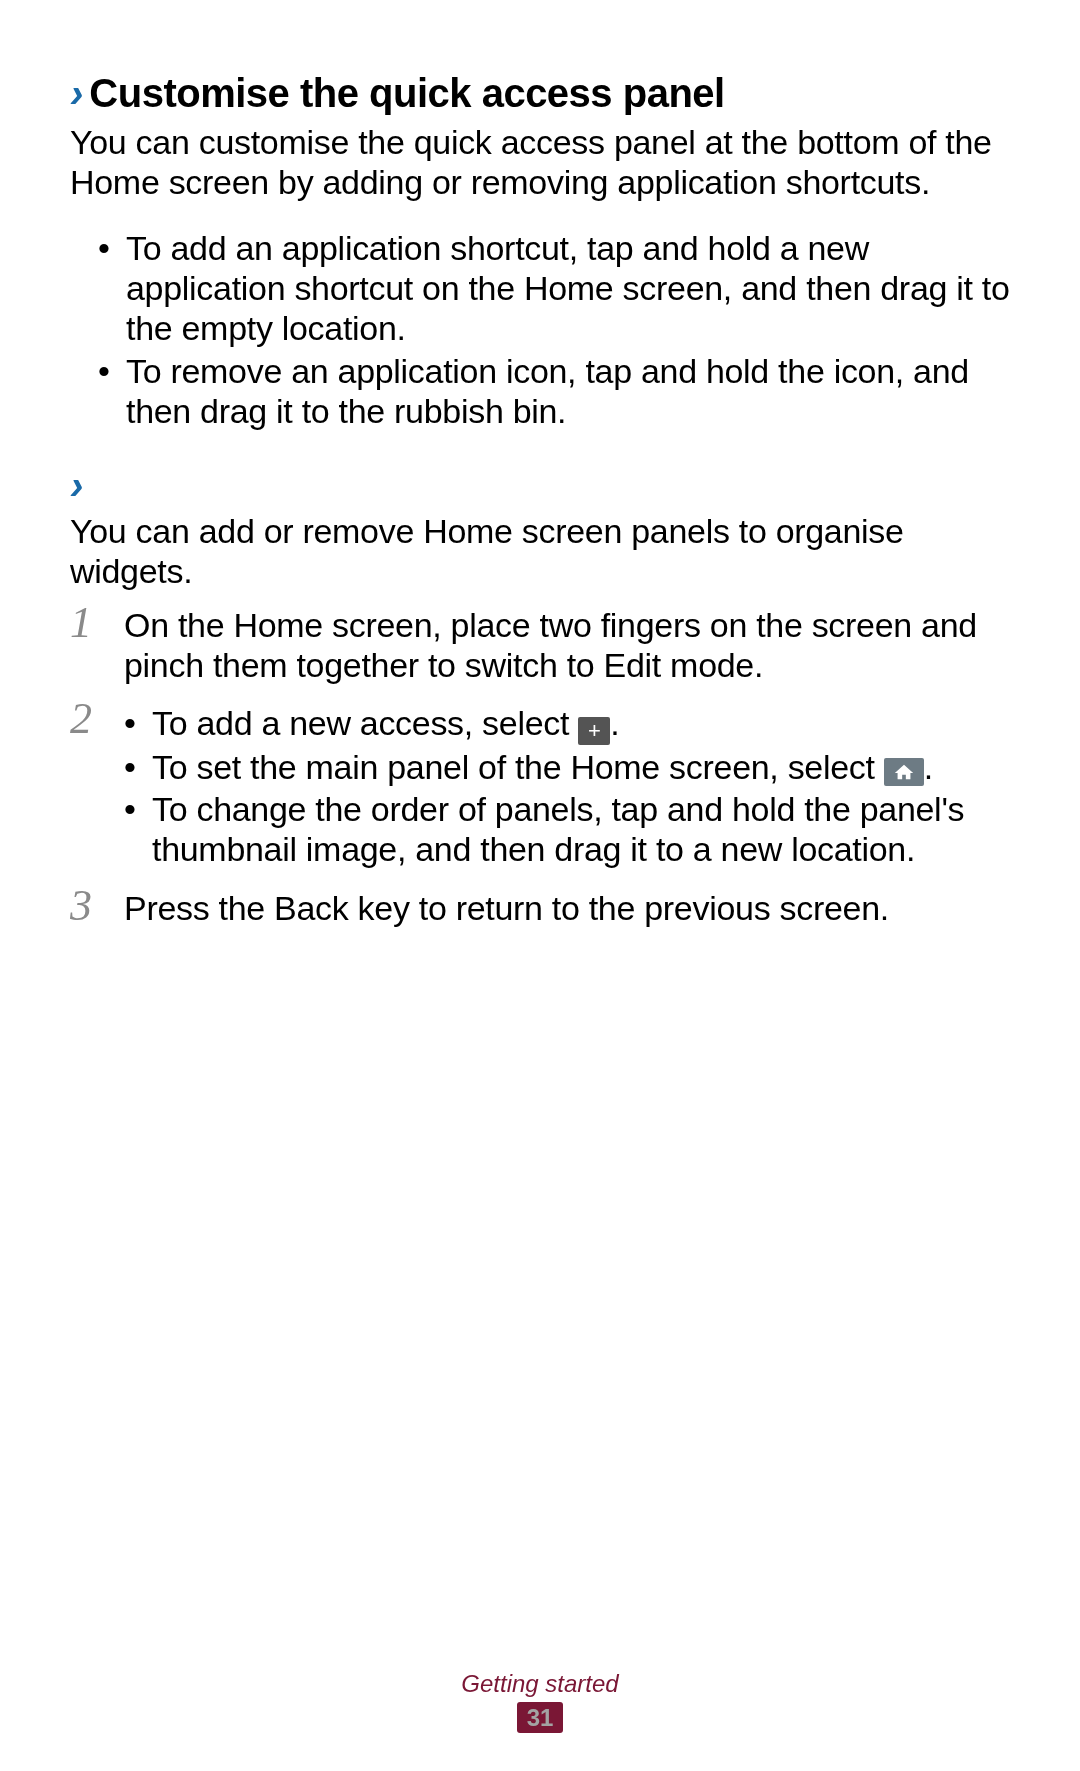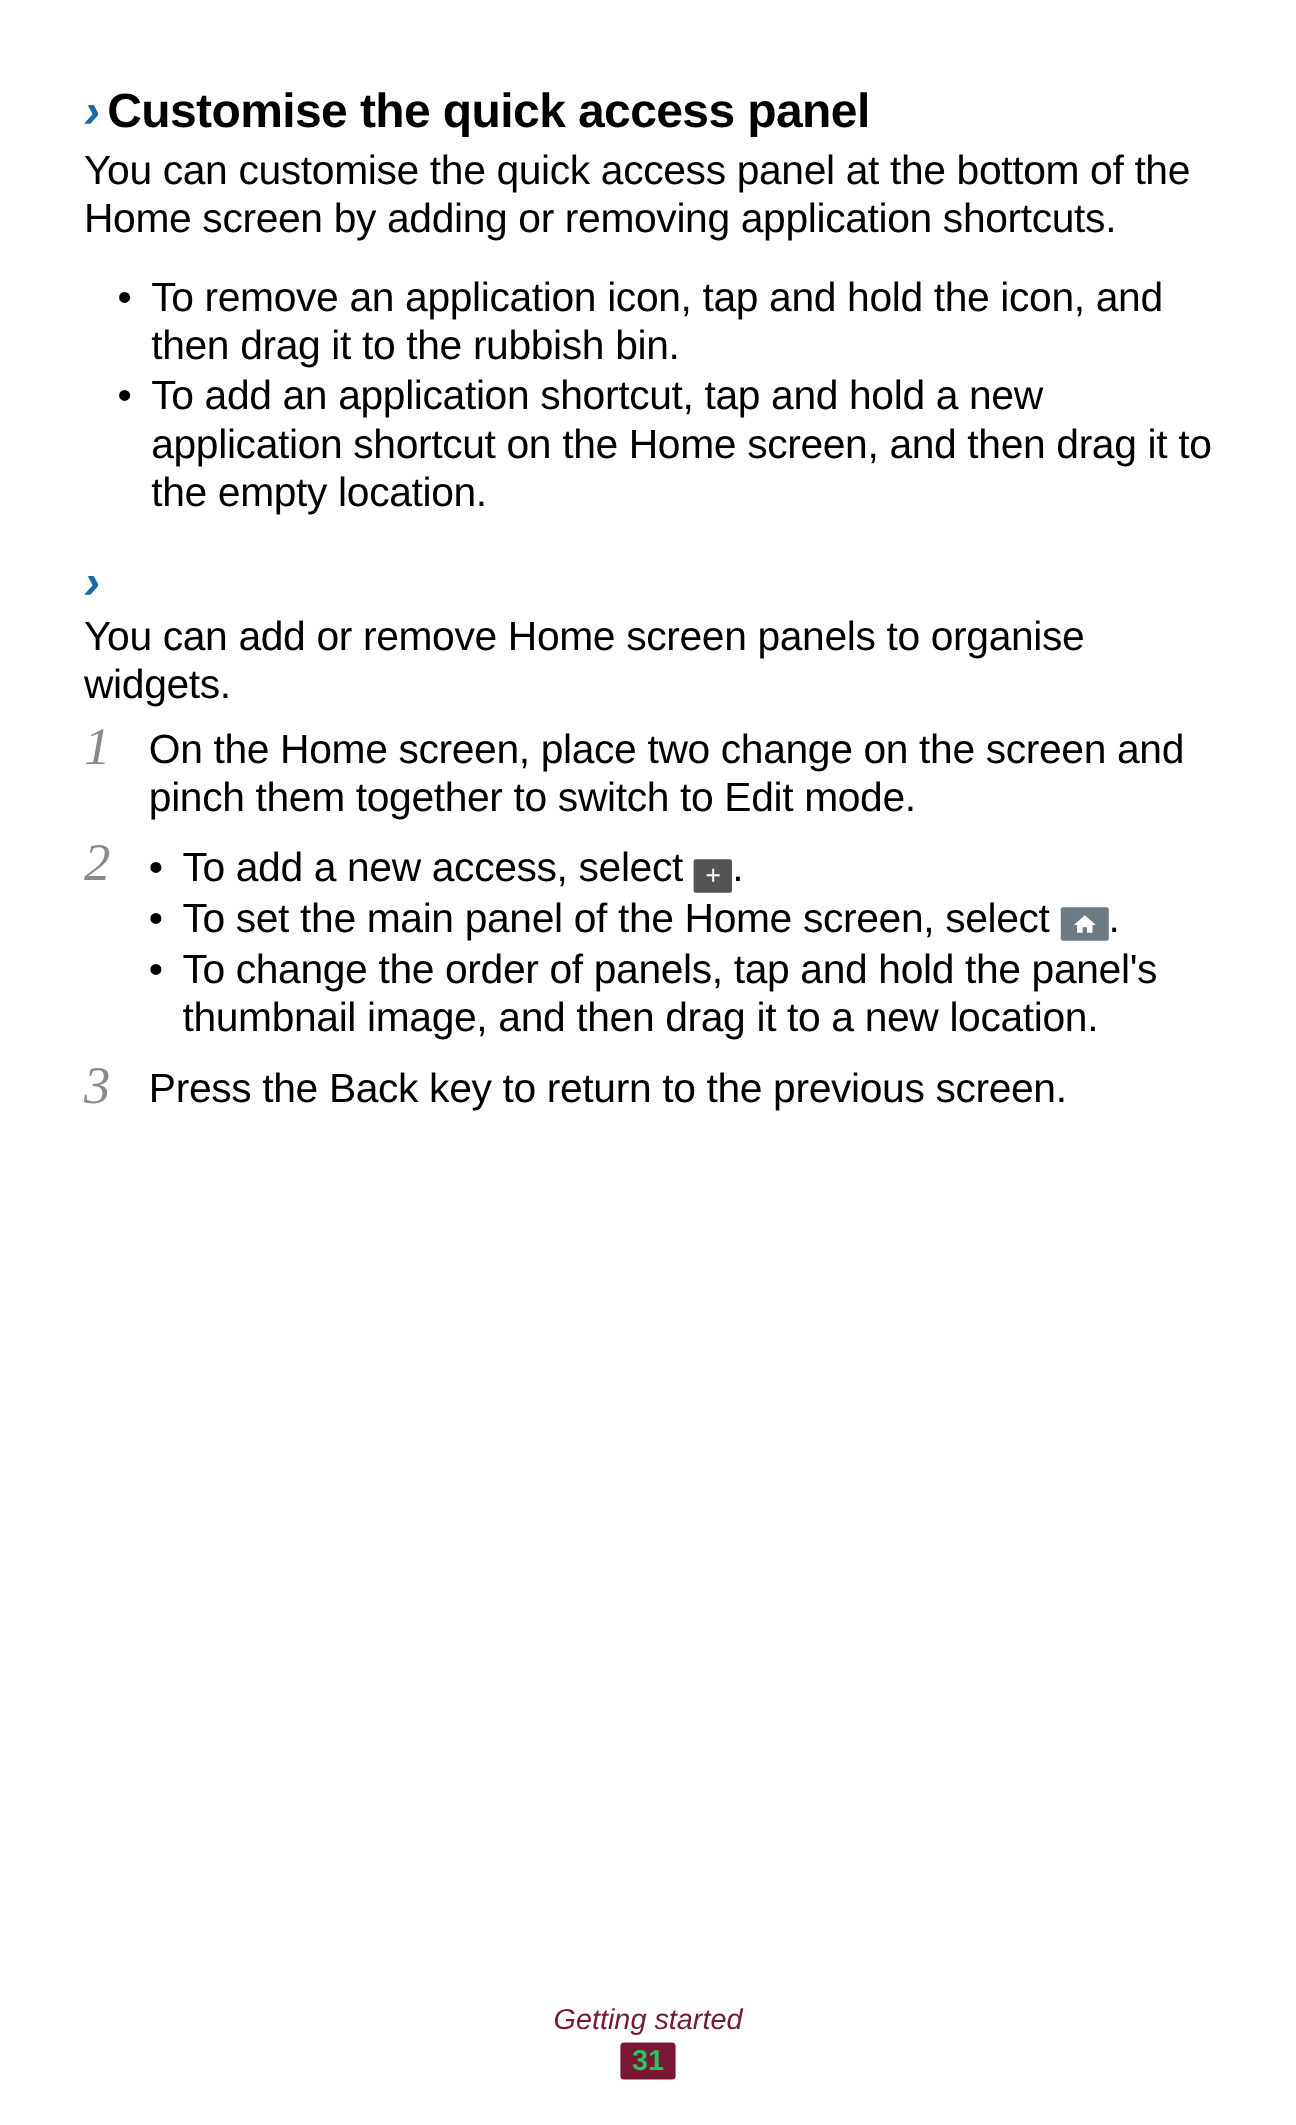--- a/index.html
+++ b/index.html
@@ -18,48 +18,48 @@
   .stepnum { font-family: Georgia, "Times New Roman", serif; font-style: italic; font-size: 44px; color: #8a8a8a; line-height: 1; min-width: 36px; text-align: left; position: relative; top: -4px; }
   .stepbody { font-size: 34px; line-height: 1.18; letter-spacing: -0.3px; flex: 1; }
   ul.sub { list-style: none; padding-left: 0; margin-top: 2px; }
   ul.sub > li { font-size: 34px; line-height: 1.18; letter-spacing: -0.3px; padding-left: 28px; text-indent: -28px; margin-bottom: 2px; }
   ul.sub > li::before { content: "•"; display: inline-block; width: 28px; text-indent: 0; }
   .icon-box { display: inline-flex; align-items: center; justify-content: center; width: 32px; height: 28px; background: #545454; color: #fff; font-size: 22px; line-height: 1; vertical-align: -3px; border-radius: 2px; text-indent: 0; }
   .icon-home { display: inline-flex; align-items: center; justify-content: center; width: 40px; height: 28px; background: #6d7b84; color: #fff; vertical-align: -3px; border-radius: 2px; text-indent: 0; }
   .icon-home svg { width: 22px; height: 20px; }
   .footer { position: absolute; bottom: 38px; left: 0; width: 100%; text-align: center; }
   .footer-label { font-style: italic; color: #7a1735; font-size: 24px; display: block; margin-bottom: 4px; }
-  .footer-badge { display: inline-block; background: #7a1735; color: #22c55e; font-weight: 700; font-size: 24px; padding: 0 10px; border-radius: 3px; line-height: 1.3; }
+  .footer-badge { display: inline-block; background: #7a1735; color: #a3a3a3; font-weight: 700; font-size: 24px; padding: 0 10px; border-radius: 3px; line-height: 1.3; }
 </style>
 </head>
 <body>
 
 <div class="page">
 
   <div class="section-heading">
     <span class="chev">›</span>
     <span class="htext">Customise the quick access panel</span>
   </div>
   <p class="para">You can customise the quick access panel at the bottom of the Home screen by adding or removing application shortcuts.</p>
   <ul class="bullets">
+    <li>To add an application shortcut, tap and hold a new application shortcut on the Home screen, and then drag it to the empty location.</li>
     <li>To remove an application icon, tap and hold the icon, and then drag it to the rubbish bin.</li>
-    <li>To add an application shortcut, tap and hold a new application shortcut on the Home screen, and then drag it to the empty location.</li>
   </ul>
 
   <div class="section2">
     <div class="section-heading">
       <span class="chev">›</span>
     </div>
     <p class="para" style="margin-bottom:14px;">You can add or remove Home screen panels to organise widgets.</p>
 
     <div class="steps">
 
       <div class="step">
         <div class="stepnum">1</div>
-        <div class="stepbody">On the Home screen, place two change on the screen and pinch them together to switch to Edit mode.</div>
+        <div class="stepbody">On the Home screen, place two fingers on the screen and pinch them together to switch to Edit mode.</div>
       </div>
 
       <div class="step">
         <div class="stepnum">2</div>
         <div class="stepbody">
           <ul class="sub">
             <li><span>To add a new access, select </span><span class="icon-box">
                   <span>+</span>
                 </span><span>.</span></li>
             <li><span>To set the main panel of the Home screen, select </span><span class="icon-home">

